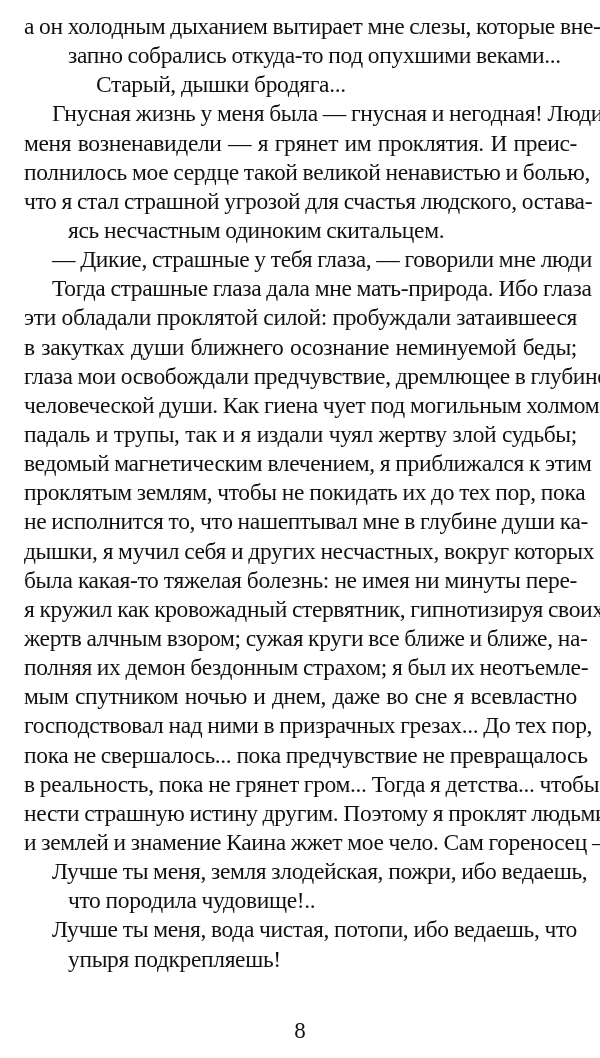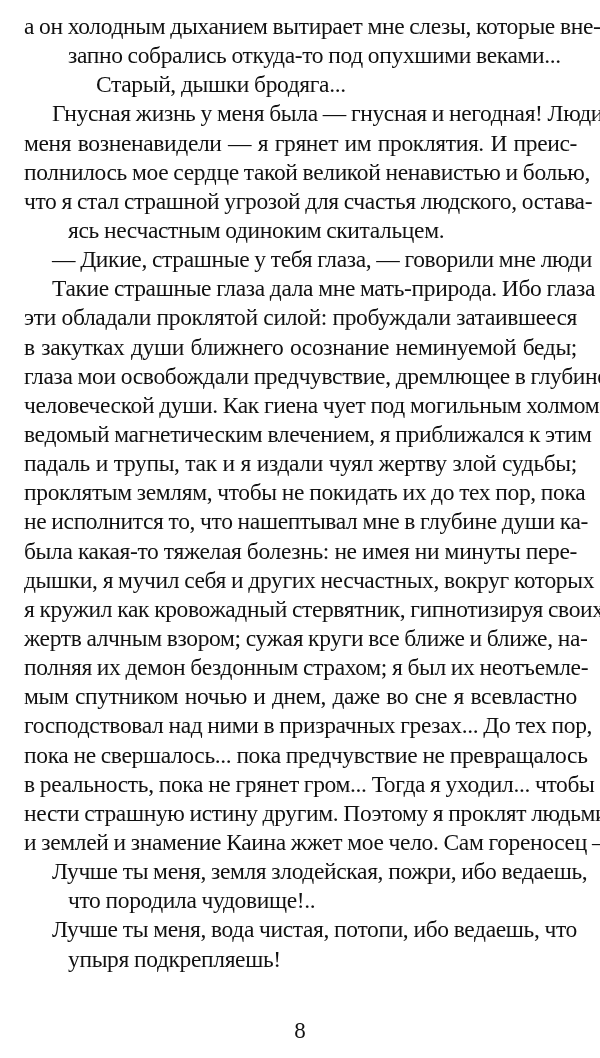--- a/index.html
+++ b/index.html
@@ -37,38 +37,38 @@
       <span class="line indent">Гнусная жизнь у меня была — гнусная и негодная! Люди</span>
       <span class="line">меня возненавидели — я грянет им проклятия. И преис-</span>
       <span class="line">полнилось мое сердце такой великой ненавистью и болью,</span>
       <span class="line">что я стал страшной угрозой для счастья людского, остава-</span>
       <span class="line last">ясь несчастным одиноким скитальцем.</span>
     </div>
     <div>
       <span class="line indent">— Дикие, страшные у тебя глаза, — говорили мне люди</span>
     </div>
     <div>
-      <span class="line indent">Такие страшные глаза дала мне мать-природа. Ибо глаза</span>
+      <span class="line indent">Тогда страшные глаза дала мне мать-природа. Ибо глаза</span>
       <span class="line">эти обладали проклятой силой: пробуждали затаившееся</span>
       <span class="line">в закутках души ближнего осознание неминуемой беды;</span>
       <span class="line">глаза мои освобождали предчувствие, дремлющее в глубине</span>
       <span class="line">человеческой души. Как гиена чует под могильным холмом</span>
+      <span class="line">падаль и трупы, так и я издали чуял жертву злой судьбы;</span>
       <span class="line">ведомый магнетическим влечением, я приближался к этим</span>
-      <span class="line">падаль и трупы, так и я издали чуял жертву злой судьбы;</span>
       <span class="line">проклятым землям, чтобы не покидать их до тех пор, пока</span>
       <span class="line">не исполнится то, что нашептывал мне в глубине души ка-</span>
+      <span class="line">дышки, я мучил себя и других несчастных, вокруг которых</span>
       <span class="line">была какая-то тяжелая болезнь: не имея ни минуты пере-</span>
-      <span class="line">дышки, я мучил себя и других несчастных, вокруг которых</span>
       <span class="line">я кружил как кровожадный стервятник, гипнотизируя своих</span>
       <span class="line">жертв алчным взором; сужая круги все ближе и ближе, на-</span>
       <span class="line">полняя их демон бездонным страхом; я был их неотъемле-</span>
       <span class="line">мым спутником ночью и днем, даже во сне я всевластно</span>
       <span class="line">господствовал над ними в призрачных грезах... До тех пор,</span>
       <span class="line">пока не свершалось... пока предчувствие не превращалось</span>
-      <span class="line">в реальность, пока не грянет гром... Тогда я уходил... чтобы</span>
+      <span class="line">в реальность, пока не грянет гром... Тогда я детства... чтобы</span>
       <span class="line">нести страшную истину другим. Поэтому я проклят людьми</span>
       <span class="line">и землей и знамение Каина жжет мое чело. Сам гореносец —</span>
     </div>
     <div>
       <span class="line indent">Лучше ты меня, земля злодейская, пожри, ибо ведаешь,</span>
       <span class="line last">что породила чудовище!..</span>
     </div>
     <div>
       <span class="line indent">Лучше ты меня, вода чистая, потопи, ибо ведаешь, что</span>
       <span class="line last">упыря подкрепляешь!</span>

